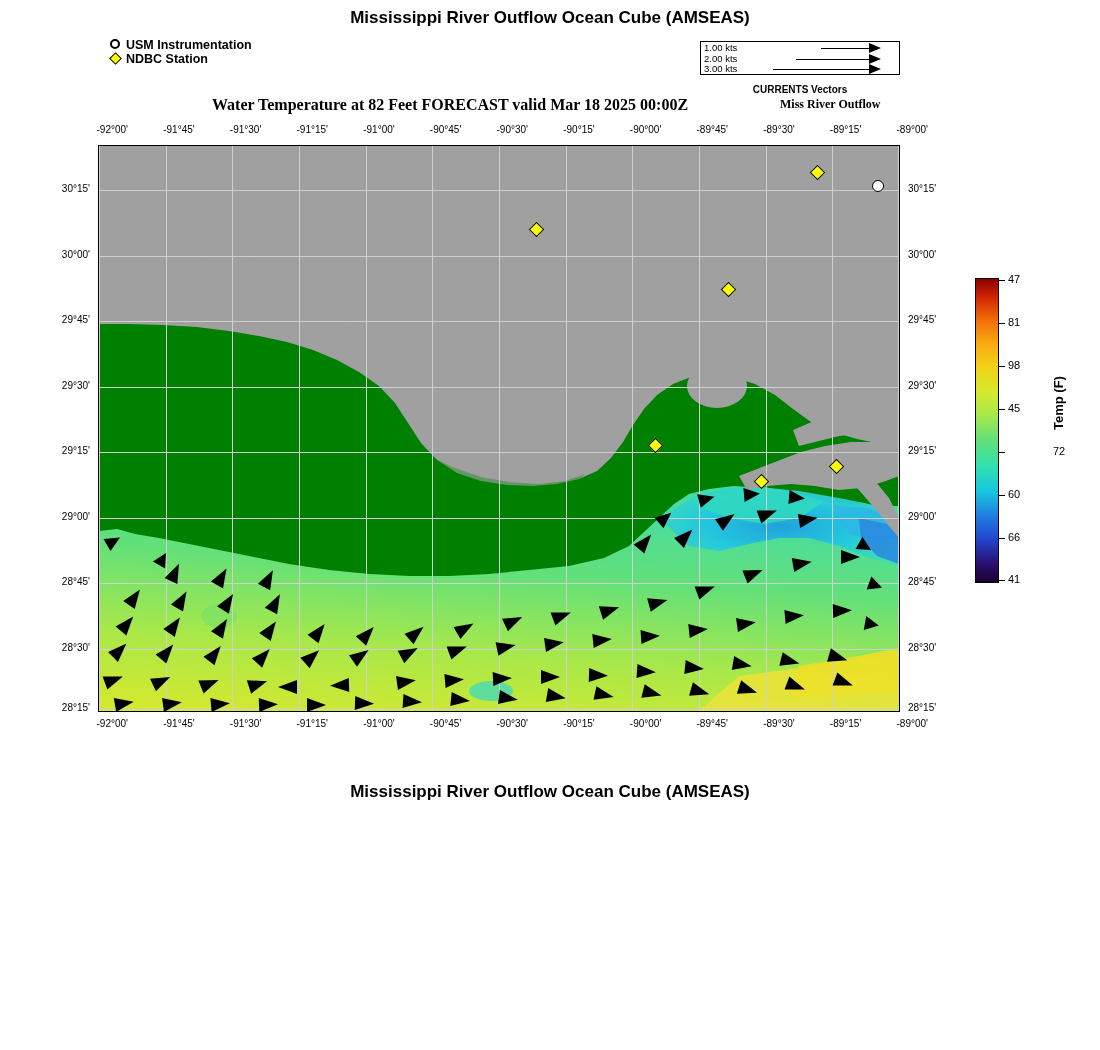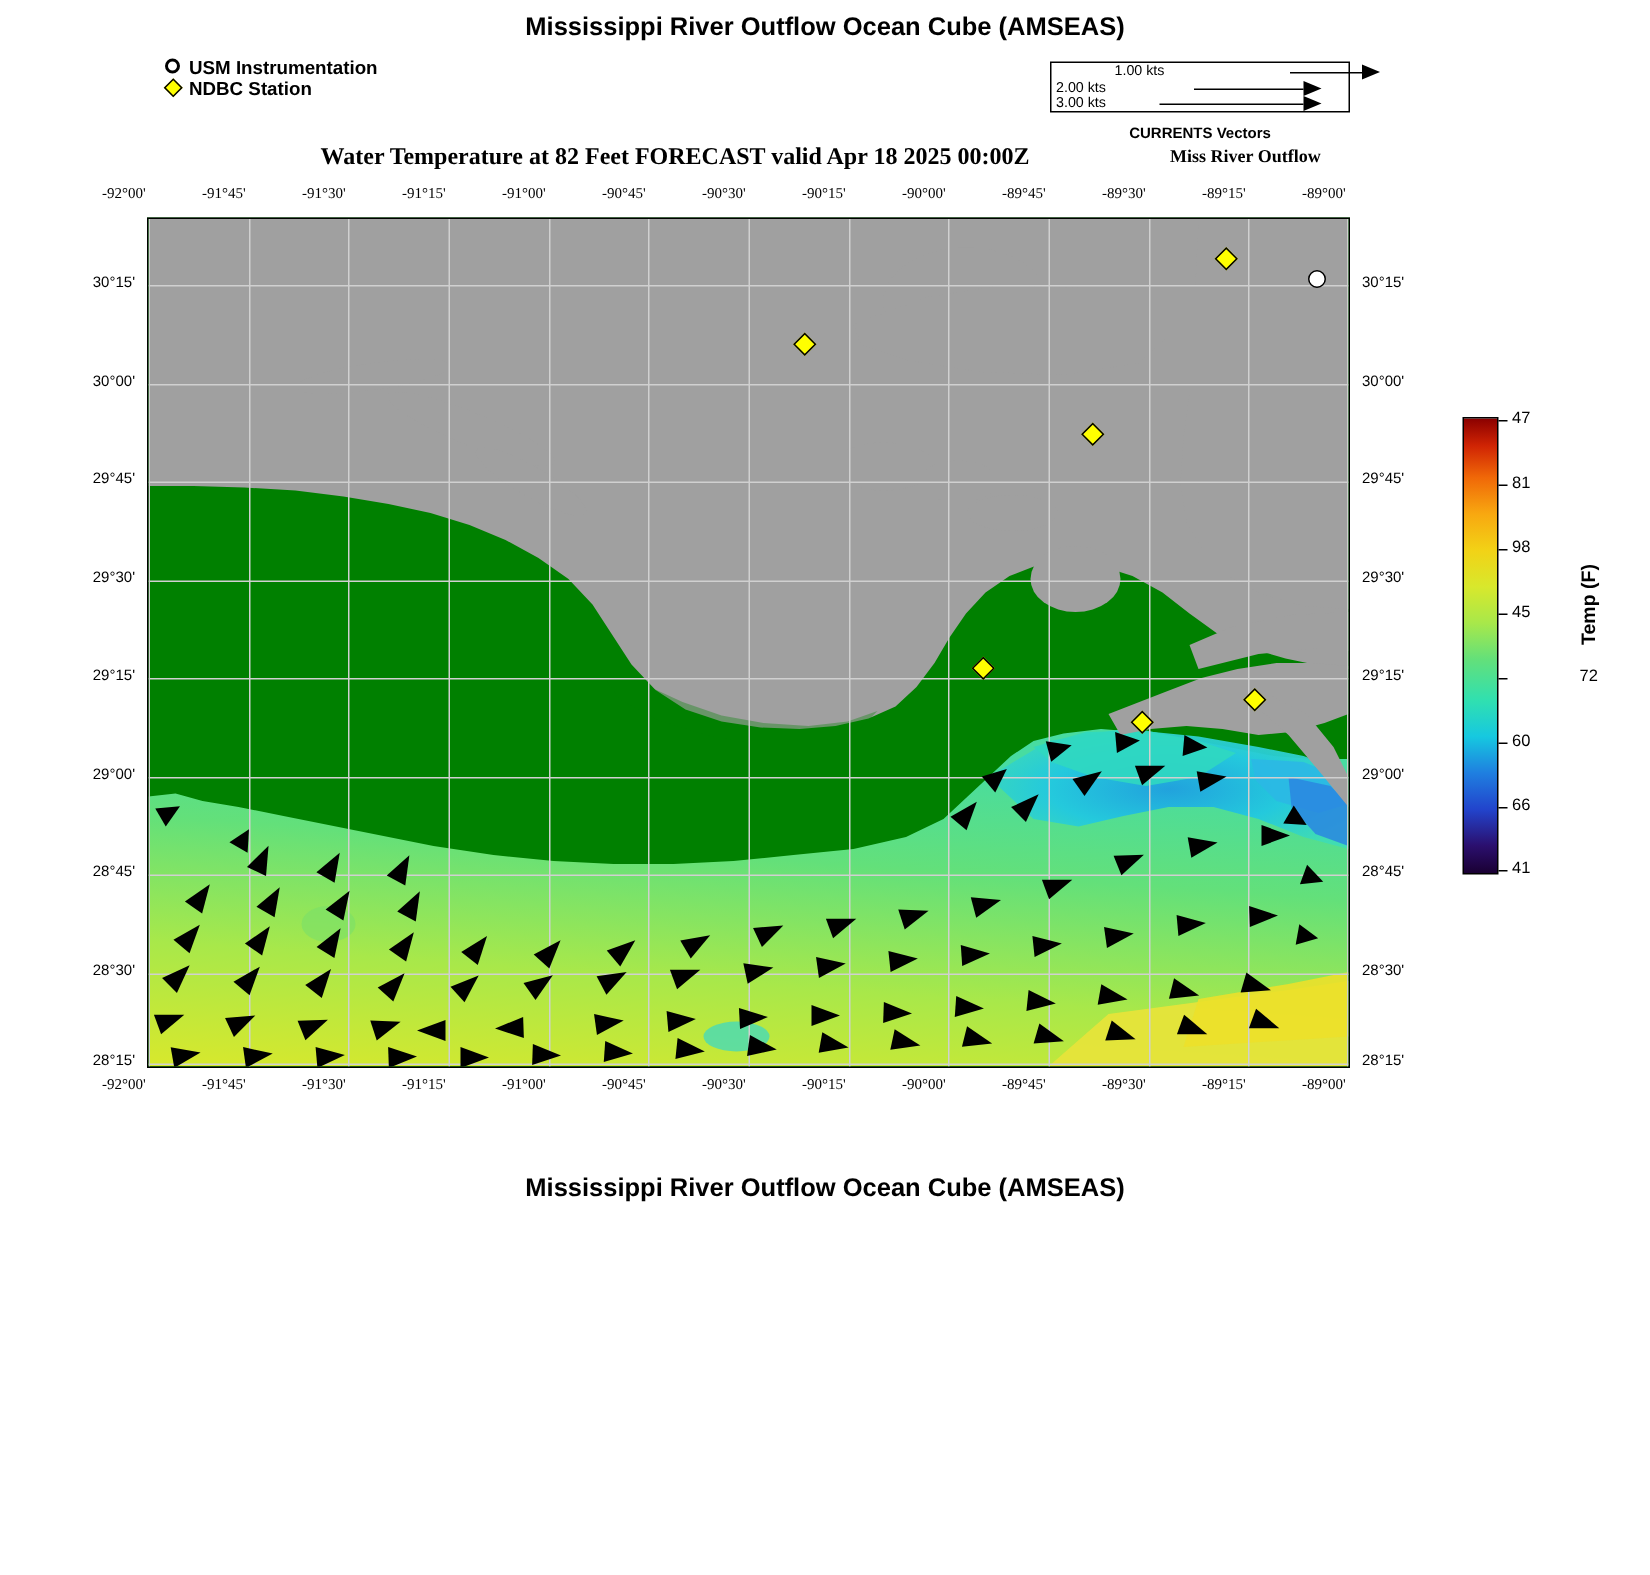--- a/index.html
+++ b/index.html
@@ -143,22 +143,22 @@
     position: absolute;
     background: #d0d0d0;
   }
   .grat-v { width: 1px; top: 0; height: 565px; }
   .grat-h { height: 1px; left: 0; width: 800px; }
 
   
   .xlab {
     position: absolute;
     font-size: 10px;
-    font-family: Liberation Serif, serif;
-    text-align: left;
+    font-family: Liberation Sans, sans-serif;
+    text-align: right;
     width: 60px;
     margin-left: -30px;
   }
   .ylab {
     position: absolute;
     font-size: 10px;
     font-family: "Liberation Sans", sans-serif;
     height: 12px;
     margin-top: -6px;
     white-space: nowrap;
@@ -260,39 +260,39 @@
   </div>
   <div class="legend-row">
     <span class="legend-sym">
         <span class="diamond-sym"></span>
       </span>
     <span class="legend-text">NDBC Station</span>
   </div>
 </div>
 
 <div class="abs" id="vector-key">
-  <div class="vk-row" style="top:1px;margin-left:39px;">
+  <div class="vk-row" style="top:1px;">
     <span class="vk-label">1.00 kts</span>
     <span class="vk-line" style="left:120px; width:48px;"></span>
     <span class="vk-head" style="left:168px;"></span>
   </div>
   <div class="vk-row" style="top:12px;">
     <span class="vk-label">2.00 kts</span>
     <span class="vk-line" style="left:95px; width:73px;"></span>
     <span class="vk-head" style="left:168px;"></span>
   </div>
   <div class="vk-row" style="top:22px;">
     <span class="vk-label">3.00 kts</span>
     <span class="vk-line" style="left:72px; width:96px;"></span>
     <span class="vk-head" style="left:168px;"></span>
   </div>
 </div>
 <div class="abs" id="vector-key-caption">CURRENTS Vectors</div>
 
-<div class="abs" id="subtitle">Water Temperature at 82 Feet FORECAST valid Apr 18 2025 00:00Z</div>
+<div class="abs" id="subtitle">Water Temperature at 82 Feet FORECAST valid Mar 18 2025 00:00Z</div>
 <div class="abs" id="product-label">Miss River Outflow</div>
 
 <div class="abs" style="left:98px; top:124px; width:802px; height:14px;">
   <div class="xlab" style="left:0px;">-92°00'</div>
   <div class="xlab" style="left:66.7px;">-91°45'</div>
   <div class="xlab" style="left:133.3px;">-91°30'</div>
   <div class="xlab" style="left:200px;">-91°15'</div>
   <div class="xlab" style="left:266.7px;">-91°00'</div>
   <div class="xlab" style="left:333.3px;">-90°45'</div>
   <div class="xlab" style="left:400px;">-90°30'</div>

